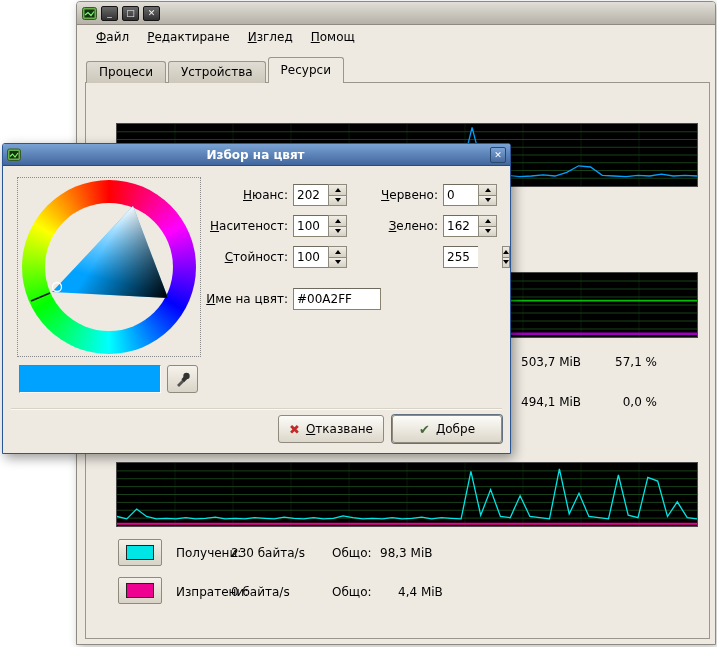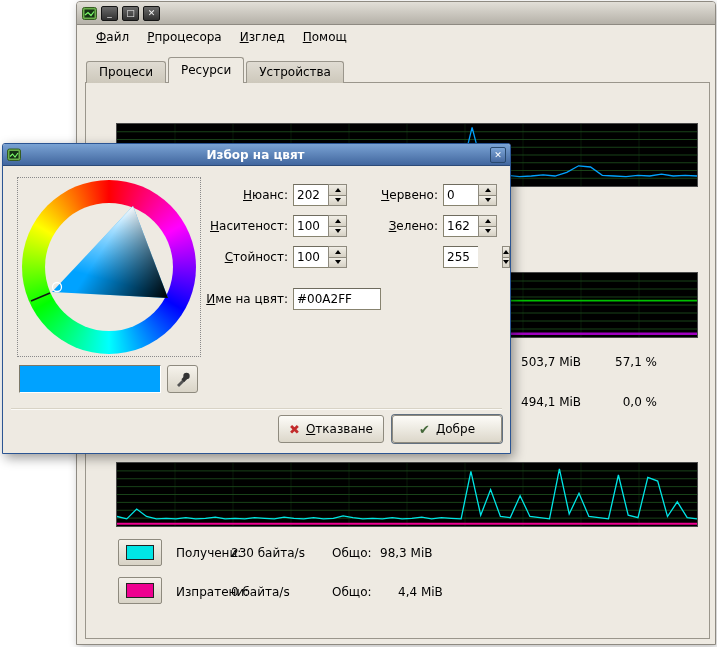--- a/index.html
+++ b/index.html
@@ -128,29 +128,29 @@
       </span>
     <span class="win-btn">
         <span>□</span>
       </span>
     <span class="win-btn">
         <span>✕</span>
       </span>
   </div>
   <div class="mw-menubar">
     <span class="menu-item"><span class="accel">Ф</span><span>айл</span></span>
-    <span class="menu-item"><span class="accel">Р</span><span>процесора</span></span>
+    <span class="menu-item"><span class="accel">Р</span><span>едактиране</span></span>
     <span class="menu-item"><span class="accel">И</span><span>зглед</span></span>
     <span class="menu-item"><span class="accel">П</span><span>омощ</span></span>
   </div>
 
   <div class="tabstrip">
     <div class="tab"><span>Процеси</span></div>
+    <div class="tab"><span>Устройства</span></div>
     <div class="tab active"><span>Ресурси</span></div>
-    <div class="tab"><span>Устройства</span></div>
   </div>
   <div class="content-panel"></div>
 
   <div class="chart" id="cpu-chart" style="background: rgb(0, 0, 0);"><svg width="580" height="62">
         <line x1="58" y1="0" x2="58" y2="62" stroke="#1c4a1c" opacity="0.35"></line>
         <line x1="116" y1="0" x2="116" y2="62" stroke="#1c4a1c" opacity="0.35"></line>
         <line x1="174" y1="0" x2="174" y2="62" stroke="#1c4a1c" opacity="0.35"></line>
         <line x1="232" y1="0" x2="232" y2="62" stroke="#1c4a1c" opacity="0.35"></line>
         <line x1="290" y1="0" x2="290" y2="62" stroke="#1c4a1c" opacity="0.35"></line>
         <line x1="348" y1="0" x2="348" y2="62" stroke="#1c4a1c" opacity="0.35"></line>

